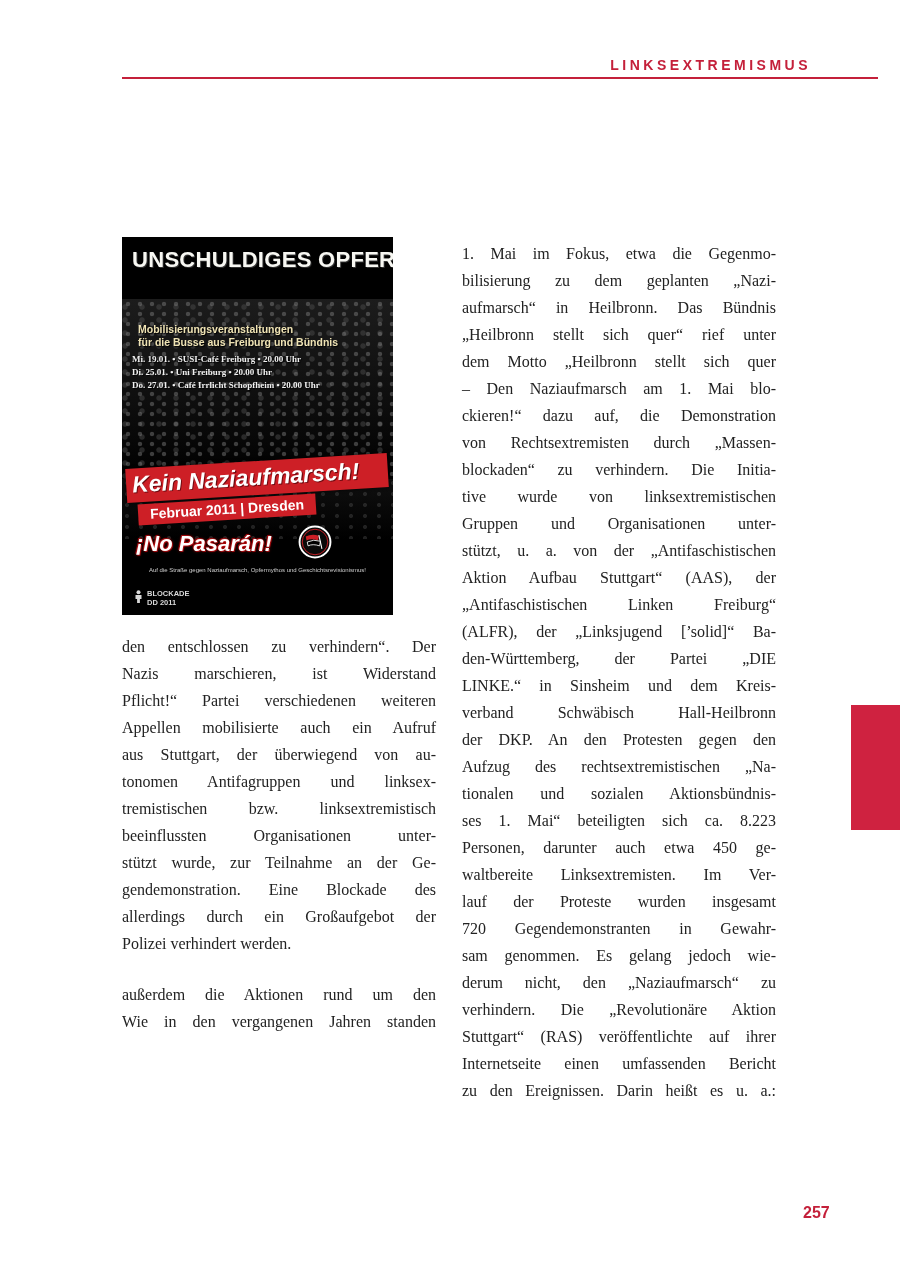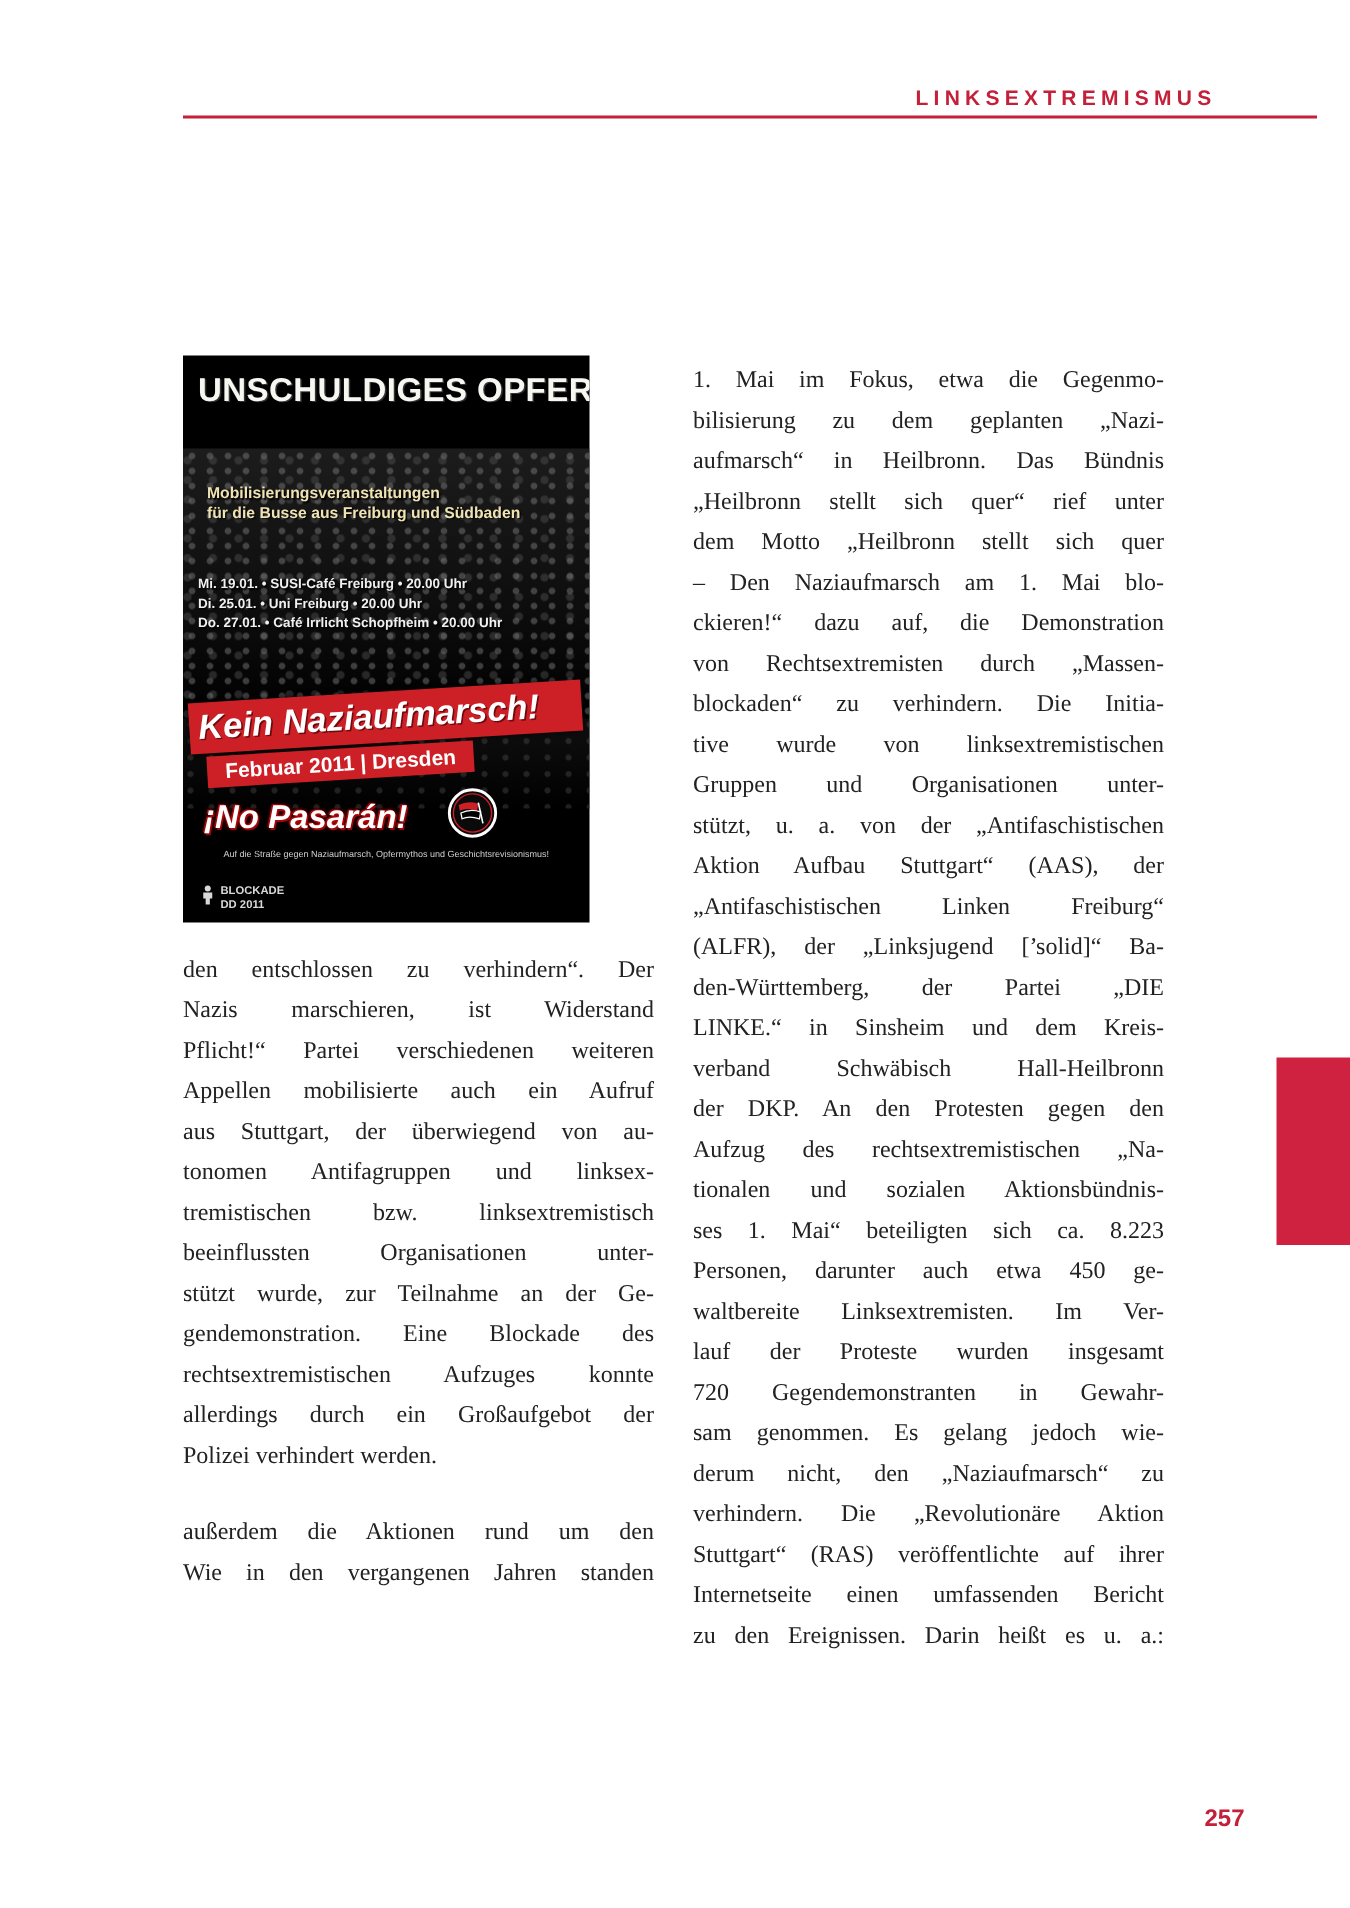--- a/index.html
+++ b/index.html
@@ -25,22 +25,22 @@
           repeating-radial-gradient(circle at 5px 4px, rgba(90,90,90,.35) 0 1.6px, transparent 2.4px 100%),
           linear-gradient(180deg,#101010,#000);
         background-size:14px 11px,100% 100%;}
   .poster-title{position:absolute;top:10px;left:10px;right:8px;color:#f7f7f2;
         font-family:"Liberation Sans", sans-serif;font-weight:bold;font-size:22px;
         white-space:nowrap;letter-spacing:.3px;text-shadow:1px 1px 0 #333;}
   .poster-mobil{position:absolute;top:86px;left:16px;right:10px;color:#efe3b4;
         font-family:"Liberation Sans", sans-serif;font-weight:bold;font-size:10.5px;line-height:13px;
         text-shadow:1px 1px 1px #000;}
   .poster-dates{position:absolute;top:116px;left:10px;right:6px;color:#f0f0f0;
-        font-family:Liberation Sans, sans-serif;font-weight:bold;font-size:9px;line-height:13px;
-        text-shadow:1px 1px 1px #000;margin-top:30px;}
+        font-family:Liberation Serif, serif;font-weight:bold;font-size:9px;line-height:13px;
+        text-shadow:1px 1px 1px #000;}
   .pdate{white-space:nowrap;}
   .banner1{position:absolute;top:224px;left:4px;width:250px;transform:rotate(-3.5deg);
         background:#cd1f26;color:#fff;font-family:"Liberation Sans", sans-serif;
         font-weight:bold;font-style:italic;font-size:23px;padding:3px 6px 4px;
         white-space:nowrap;text-shadow:1px 1px 0 #6d0a10;box-shadow:0 0 4px rgba(0,0,0,.8);}
   .banner2{position:absolute;top:262px;left:16px;transform:rotate(-3.5deg);display:inline-block;
         background:#cd1f26;color:#fff;font-family:"Liberation Sans", sans-serif;
         font-weight:bold;font-size:14px;padding:2px 12px 3px;white-space:nowrap;}
   .banner3row{position:absolute;top:288px;left:14px;right:10px;display:flex;align-items:center;gap:26px;}
   .nopasaran{color:#fff;font-family:"Liberation Sans", sans-serif;font-weight:bold;font-style:italic;
@@ -72,21 +72,21 @@
 
   <span class="header-title">LINKSEXTREMISMUS</span>
   <div class="header-rule"></div>
 
   <div class="poster">
     <div class="crowd"></div>
     <div class="crowd-low"></div>
     <div class="poster-title">UNSCHULDIGES OPFER?</div>
     <div class="poster-mobil">
       <div>Mobilisierungsveranstaltungen</div>
-      <div>für die Busse aus Freiburg und Südbaden</div>
+      <div>für die Busse aus Freiburg und Bündnis</div>
     </div>
     <div class="poster-dates">
 
     <div class="pdate">Mi. 19.01.  •  SUSI-Café Freiburg  •  20.00 Uhr</div>
         <div class="pdate">Di. 25.01.  •  Uni Freiburg  •  20.00 Uhr</div>
         <div class="pdate">Do. 27.01.  •  Café Irrlicht Schopfheim  •  20.00 Uhr</div>
       </div>
     <div class="banner1">Kein Naziaufmarsch!</div>
     <div class="banner2">Februar 2011 | Dresden</div>
     <div class="banner3row">
@@ -122,21 +122,20 @@
     <div class="line">den entschlossen zu verhindern“. Der</div>
         <div class="line">Nazis marschieren, ist Widerstand</div>
         <div class="line">Pflicht!“ Partei verschiedenen weiteren</div>
         <div class="line">Appellen mobilisierte auch ein Aufruf</div>
         <div class="line">aus Stuttgart, der überwiegend von au-</div>
         <div class="line">tonomen Antifagruppen und linksex-</div>
         <div class="line">tremistischen bzw. linksextremistisch</div>
         <div class="line">beeinflussten Organisationen unter-</div>
         <div class="line">stützt wurde, zur Teilnahme an der Ge-</div>
         <div class="line">gendemonstration. Eine Blockade des</div>
-        <div class="line">rechtsextremistischen Aufzuges konnte</div>
         <div class="line">allerdings durch ein Großaufgebot der</div>
         <div class="line">Polizei verhindert werden.</div>
       </div>
     <div class="para">
 
     <div class="line">außerdem die Aktionen rund um den</div>
         <div class="line">Wie in den vergangenen Jahren standen</div>
       </div>
   </div>
 

